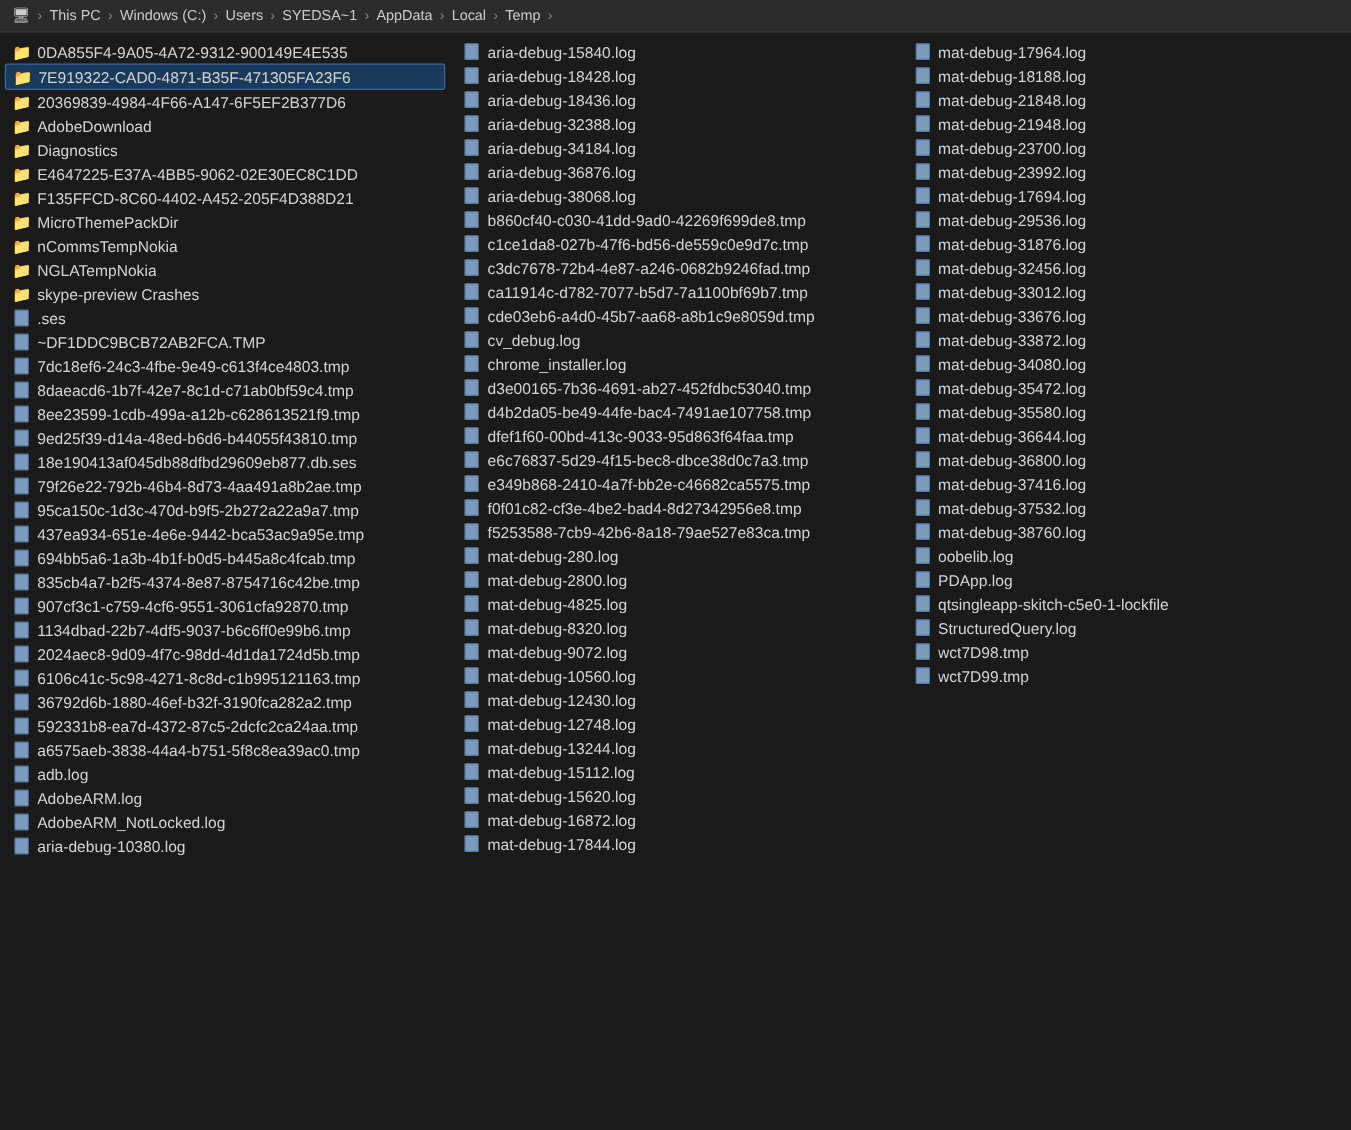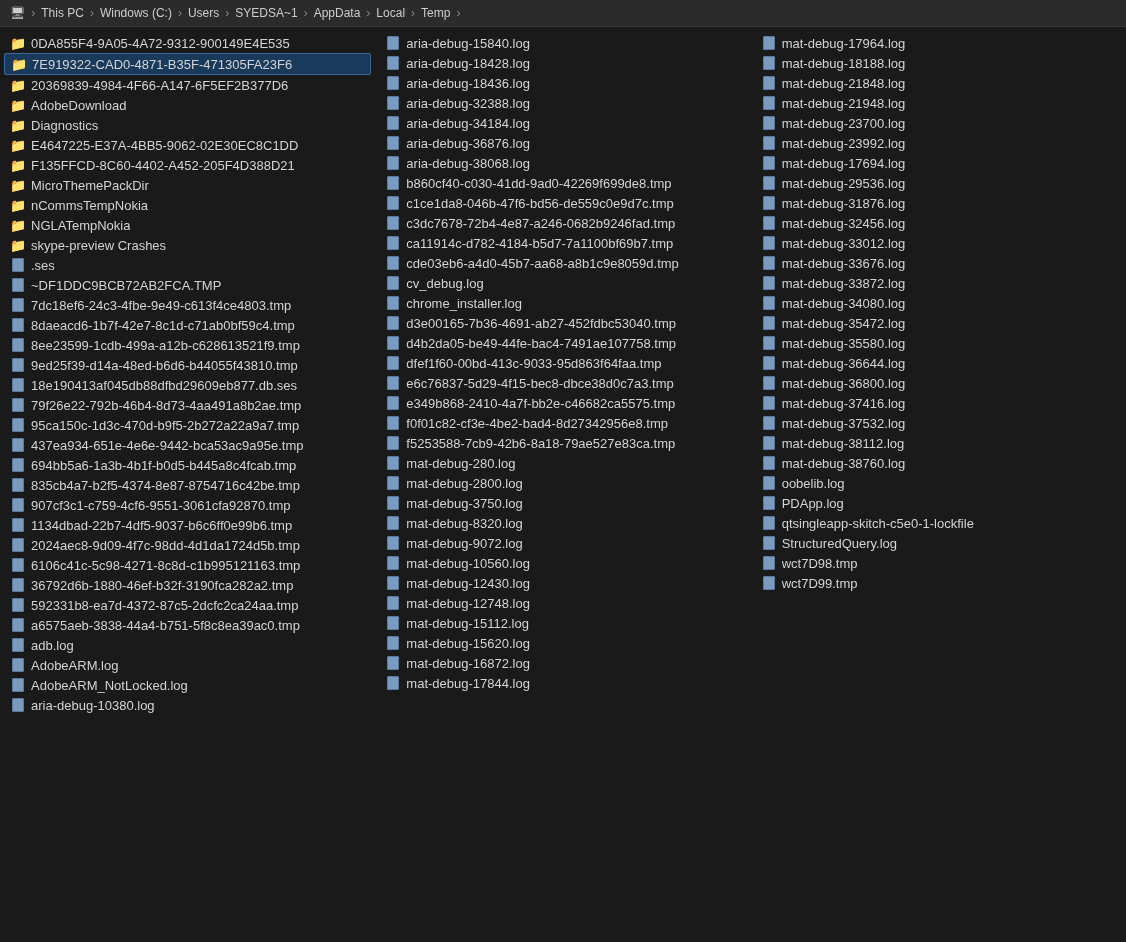--- a/index.html
+++ b/index.html
@@ -354,33 +354,33 @@
       <div class="file-item">
         <span class="file-icon">
           <span class="file-doc-icon" style="display:inline-block;width:12px;height:14px;background:#7a9abf;border:1px solid #5a7a9f;border-radius:1px;font-size:0;position:relative;"></span>
         </span>
         <span class="item-name">b860cf40-c030-41dd-9ad0-42269f699de8.tmp</span>
       </div>
       <div class="file-item">
         <span class="file-icon">
           <span class="file-doc-icon" style="display:inline-block;width:12px;height:14px;background:#7a9abf;border:1px solid #5a7a9f;border-radius:1px;font-size:0;position:relative;"></span>
         </span>
-        <span class="item-name">c1ce1da8-046b-47f6-bd56-de559c0e9d7c.tmp</span>
+        <span class="item-name">c1ce1da8-027b-47f6-bd56-de559c0e9d7c.tmp</span>
       </div>
       <div class="file-item">
         <span class="file-icon">
           <span class="file-doc-icon" style="display:inline-block;width:12px;height:14px;background:#7a9abf;border:1px solid #5a7a9f;border-radius:1px;font-size:0;position:relative;"></span>
         </span>
         <span class="item-name">c3dc7678-72b4-4e87-a246-0682b9246fad.tmp</span>
       </div>
       <div class="file-item">
         <span class="file-icon">
           <span class="file-doc-icon" style="display:inline-block;width:12px;height:14px;background:#7a9abf;border:1px solid #5a7a9f;border-radius:1px;font-size:0;position:relative;"></span>
         </span>
-        <span class="item-name">ca11914c-d782-4184-b5d7-7a1100bf69b7.tmp</span>
+        <span class="item-name">ca11914c-d782-7077-b5d7-7a1100bf69b7.tmp</span>
       </div>
       <div class="file-item">
         <span class="file-icon">
           <span class="file-doc-icon" style="display:inline-block;width:12px;height:14px;background:#7a9abf;border:1px solid #5a7a9f;border-radius:1px;font-size:0;position:relative;"></span>
         </span>
         <span class="item-name">cde03eb6-a4d0-45b7-aa68-a8b1c9e8059d.tmp</span>
       </div>
       <div class="file-item">
         <span class="file-icon">
           <span class="file-doc-icon" style="display:inline-block;width:12px;height:14px;background:#7a9abf;border:1px solid #5a7a9f;border-radius:1px;font-size:0;position:relative;"></span>
@@ -444,21 +444,21 @@
       <div class="file-item">
         <span class="file-icon">
           <span class="file-doc-icon" style="display:inline-block;width:12px;height:14px;background:#7a9abf;border:1px solid #5a7a9f;border-radius:1px;font-size:0;position:relative;"></span>
         </span>
         <span class="item-name">mat-debug-2800.log</span>
       </div>
       <div class="file-item">
         <span class="file-icon">
           <span class="file-doc-icon" style="display:inline-block;width:12px;height:14px;background:#7a9abf;border:1px solid #5a7a9f;border-radius:1px;font-size:0;position:relative;"></span>
         </span>
-        <span class="item-name">mat-debug-3750.log</span>
+        <span class="item-name">mat-debug-4825.log</span>
       </div>
       <div class="file-item">
         <span class="file-icon">
           <span class="file-doc-icon" style="display:inline-block;width:12px;height:14px;background:#7a9abf;border:1px solid #5a7a9f;border-radius:1px;font-size:0;position:relative;"></span>
         </span>
         <span class="item-name">mat-debug-8320.log</span>
       </div>
       <div class="file-item">
         <span class="file-icon">
           <span class="file-doc-icon" style="display:inline-block;width:12px;height:14px;background:#7a9abf;border:1px solid #5a7a9f;border-radius:1px;font-size:0;position:relative;"></span>
@@ -475,20 +475,26 @@
         <span class="file-icon">
           <span class="file-doc-icon" style="display:inline-block;width:12px;height:14px;background:#7a9abf;border:1px solid #5a7a9f;border-radius:1px;font-size:0;position:relative;"></span>
         </span>
         <span class="item-name">mat-debug-12430.log</span>
       </div>
       <div class="file-item">
         <span class="file-icon">
           <span class="file-doc-icon" style="display:inline-block;width:12px;height:14px;background:#7a9abf;border:1px solid #5a7a9f;border-radius:1px;font-size:0;position:relative;"></span>
         </span>
         <span class="item-name">mat-debug-12748.log</span>
+      </div>
+      <div class="file-item">
+        <span class="file-icon">
+          <span class="file-doc-icon" style="display:inline-block;width:12px;height:14px;background:#7a9abf;border:1px solid #5a7a9f;border-radius:1px;font-size:0;position:relative;"></span>
+        </span>
+        <span class="item-name">mat-debug-13244.log</span>
       </div>
       <div class="file-item">
         <span class="file-icon">
           <span class="file-doc-icon" style="display:inline-block;width:12px;height:14px;background:#7a9abf;border:1px solid #5a7a9f;border-radius:1px;font-size:0;position:relative;"></span>
         </span>
         <span class="item-name">mat-debug-15112.log</span>
       </div>
       <div class="file-item">
         <span class="file-icon">
           <span class="file-doc-icon" style="display:inline-block;width:12px;height:14px;background:#7a9abf;border:1px solid #5a7a9f;border-radius:1px;font-size:0;position:relative;"></span>
@@ -621,26 +627,20 @@
         <span class="file-icon">
           <span class="file-doc-icon" style="display:inline-block;width:12px;height:14px;background:#7a9abf;border:1px solid #5a7a9f;border-radius:1px;font-size:0;position:relative;"></span>
         </span>
         <span class="item-name">mat-debug-37416.log</span>
       </div>
       <div class="file-item">
         <span class="file-icon">
           <span class="file-doc-icon" style="display:inline-block;width:12px;height:14px;background:#7a9abf;border:1px solid #5a7a9f;border-radius:1px;font-size:0;position:relative;"></span>
         </span>
         <span class="item-name">mat-debug-37532.log</span>
-      </div>
-      <div class="file-item">
-        <span class="file-icon">
-          <span class="file-doc-icon" style="display:inline-block;width:12px;height:14px;background:#7a9abf;border:1px solid #5a7a9f;border-radius:1px;font-size:0;position:relative;"></span>
-        </span>
-        <span class="item-name">mat-debug-38112.log</span>
       </div>
       <div class="file-item">
         <span class="file-icon">
           <span class="file-doc-icon" style="display:inline-block;width:12px;height:14px;background:#7a9abf;border:1px solid #5a7a9f;border-radius:1px;font-size:0;position:relative;"></span>
         </span>
         <span class="item-name">mat-debug-38760.log</span>
       </div>
       <div class="file-item">
         <span class="file-icon">
           <span class="file-doc-icon" style="display:inline-block;width:12px;height:14px;background:#7a9abf;border:1px solid #5a7a9f;border-radius:1px;font-size:0;position:relative;"></span>

